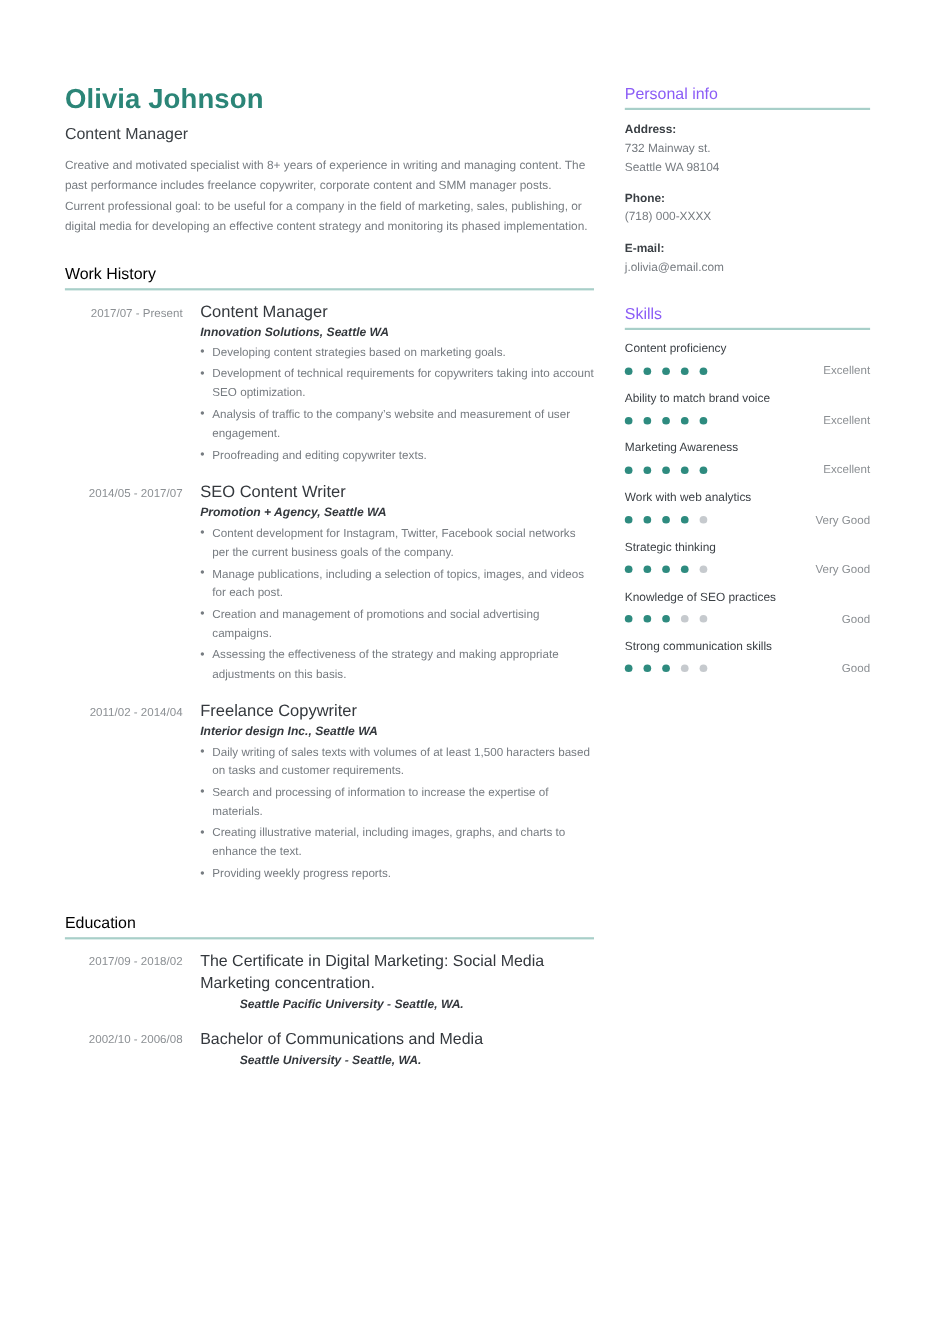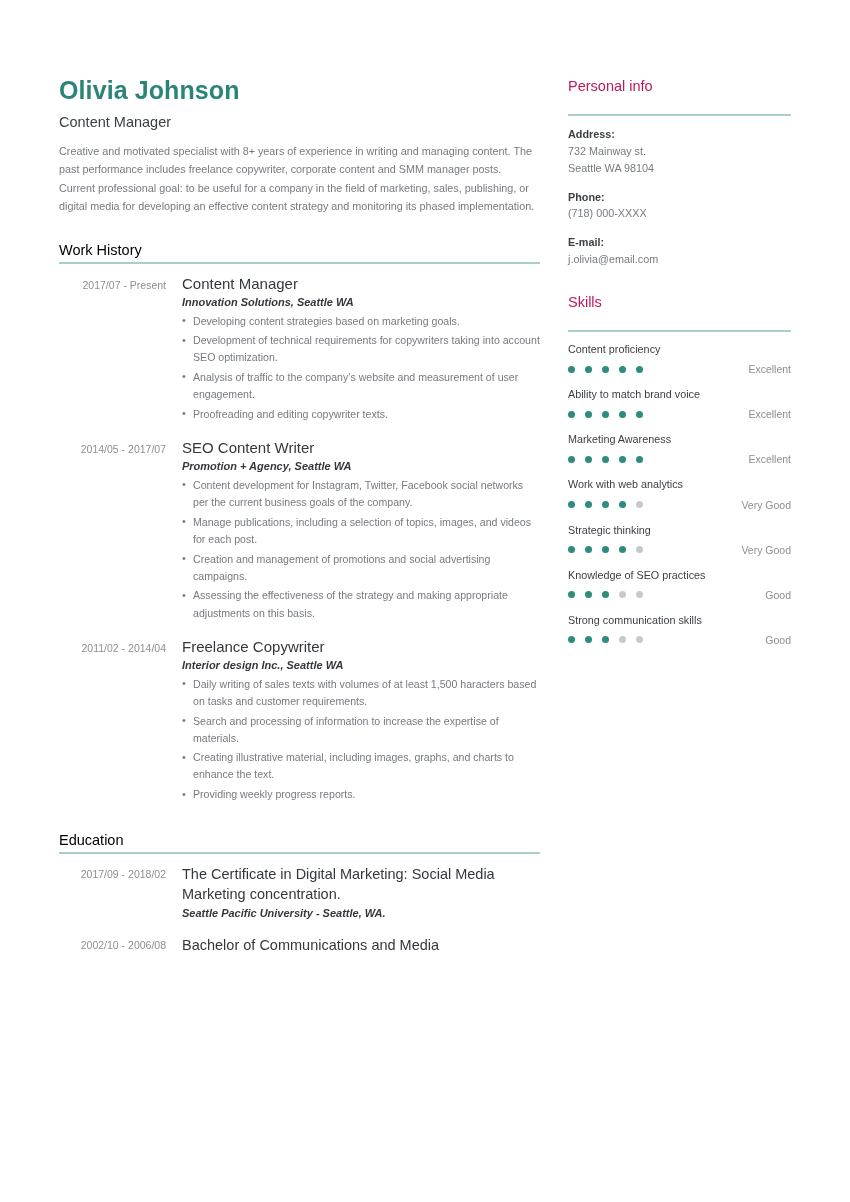--- a/index.html
+++ b/index.html
@@ -120,30 +120,30 @@
     color: #767b80;
     font-size: 11px;
   }
 
   
   .edu .entry-title {
     font-size: 14.5px;
     line-height: 1.38;
     margin-bottom: 3px;
   }
-  .edu .entry-org { margin-bottom: 0; }
+  .edu .entry-org { margin-bottom: 0; margin-left: 36px; }
   .edu .entry { margin-bottom: 16px; }
   .edu .entry-dates { padding-top: 3px; }
 
   
   .r-section-title {
     font-size: 14.5px;
-    color: #be185d;
+    color: #8b5cf6;
     font-weight: 400;
-    padding-bottom: 20px;
+    padding-bottom: 4px;
   }
   .r-section-rule {
     height: 2px;
     background: #a8cfc9;
     width: 100%;
     margin-bottom: 10px;
   }
   .info-group { margin-bottom: 11px; }
   .info-label {
     font-size: 10.8px;
@@ -250,20 +250,21 @@
             <div class="entry-dates">2017/09 - 2018/02</div>
             <div class="entry-body">
               <div class="entry-title">The Certificate in Digital Marketing: Social Media Marketing concentration.</div>
               <div class="entry-org">Seattle Pacific University - Seattle, WA.</div>
             </div>
           </div>
           <div class="entry">
             <div class="entry-dates">2002/10 - 2006/08</div>
             <div class="entry-body">
               <div class="entry-title">Bachelor of Communications and Media</div>
+              <div class="entry-org">Seattle University - Seattle, WA.</div>
             </div>
           </div>
         </div>
     </div>
 
   </div>
 
   <div class="col-right">
 
     <div>

